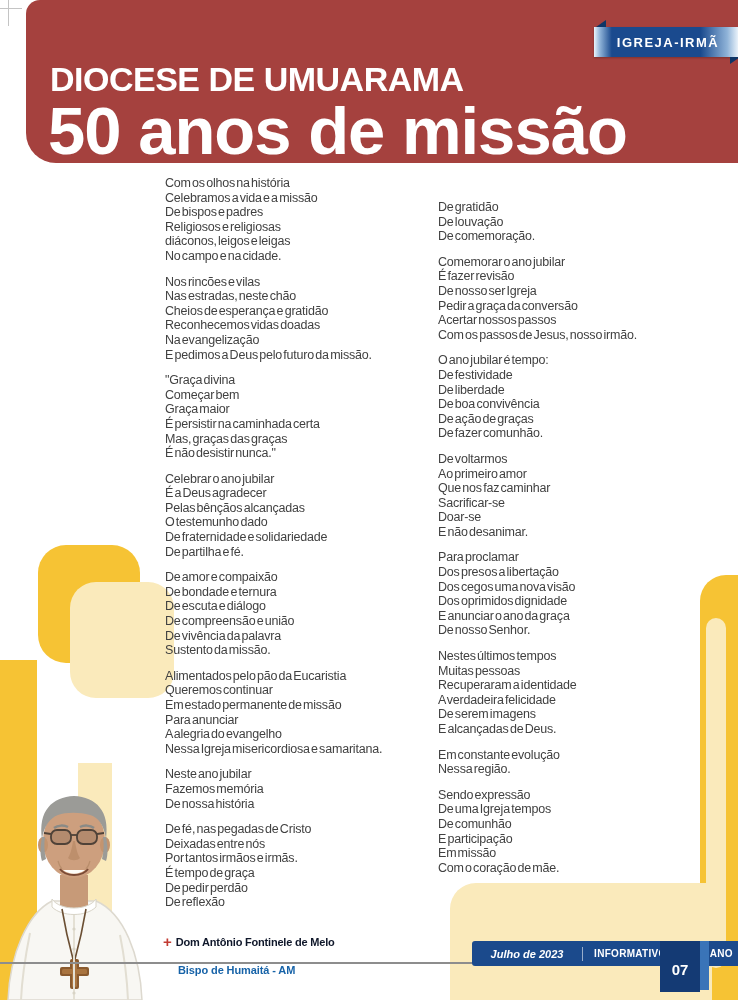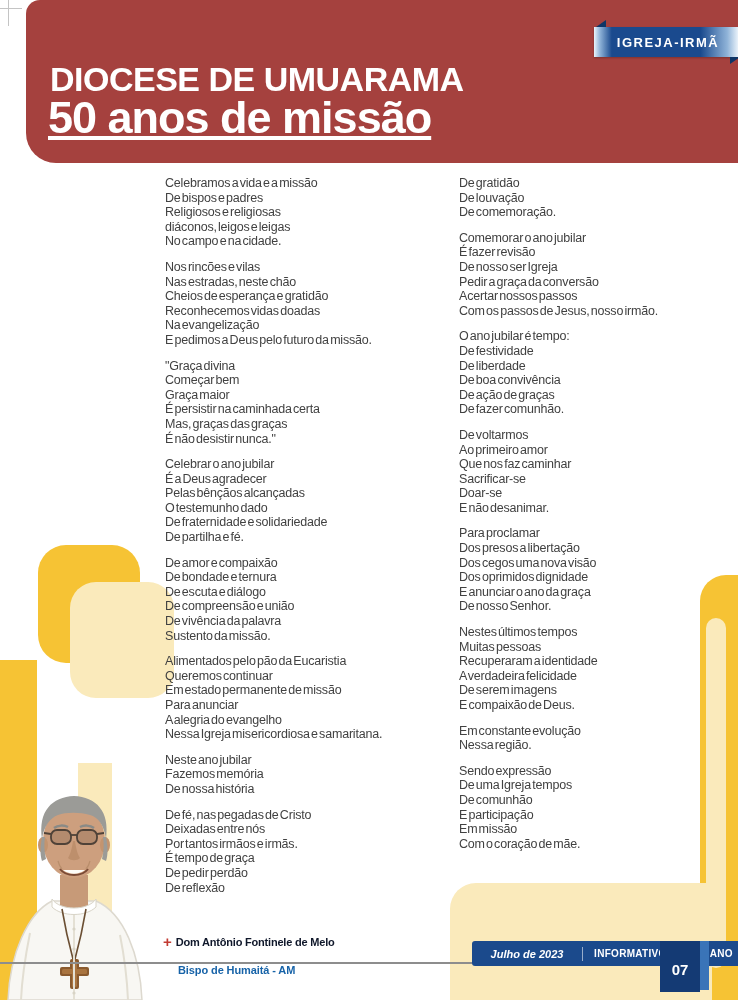--- a/index.html
+++ b/index.html
@@ -23,23 +23,22 @@
     background:#A5413E;
     border-radius:14px 0 0 30px;
   }
   .title-small {
     position:absolute; left:24px; top:60px;
     color:#ffffff; font-size:34px; font-weight:bold; letter-spacing:-0.5px;
     white-space:nowrap;
   }
   .title-big {
     position:absolute; left:22px; top:92px;
-    color:#ffffff; font-size:45px; font-weight:bold; letter-spacing:-1px;
+    color:#ffffff; font-size:67px; font-weight:bold; letter-spacing:-1px;
     white-space:nowrap;
-    text-decoration:underline;
   }
   .badge {
     position:absolute; left:568px; top:27px; width:148px; height:30px;
     background:linear-gradient(90deg,#eaf4fb 0%,#8fb3d8 4%,#1A4A8E 12%,#1A4A8E 72%,#8fb3d8 90%,#f2f8fd 98%);
     display:flex; align-items:center; justify-content:center;
     color:#ffffff; font-size:13px; font-weight:bold; letter-spacing:1.5px;
     box-shadow:0 1px 2px rgba(0,0,0,0.25);
   }
   .badge::before {
     content:""; position:absolute; left:2px; top:-7px;
@@ -59,21 +58,21 @@
   .cream-strip-right  { left:706px; top:618px; width:20px; height:350px; background:#FAEABB; border-radius:11px; }
   .cream-block-bottom { left:450px; top:883px; width:262px; height:117px; background:#FAEABB; border-radius:26px 0 0 0; }
 
   
   .poem-col {
     position:absolute; top:176px;
     color:#414141; font-size:12.5px; line-height:14.6px;
     letter-spacing:-0.2px; word-spacing:-2px; white-space:nowrap;
   }
   .poem-col.left  { left:165px; width:258px; }
-  .poem-col.right { left:459px; width:260px; }
+  .poem-col.right { left:438px; width:260px;margin-top:24px; }
   .stanza { margin-bottom:11px; }
 
   
   .photo { position:absolute; left:0; top:763px; width:148px; height:237px; }
 
   
   .attribution { position:absolute; left:163px; top:934px; }
   .attr-row { display:flex; align-items:flex-start; }
   .attr-cross { color:#C23B33; font-weight:bold; font-size:15px; line-height:16px; margin-right:4px; }
   .attr-name { color:#0f172a; font-weight:bold; font-size:11px; line-height:16px; letter-spacing:-0.2px; }
@@ -114,20 +113,21 @@
 
   <div class="shape yellow-square-left"></div>
   <div class="shape cream-square-left"></div>
   <div class="shape yellow-bar-left"></div>
   <div class="shape yellow-col-right"></div>
   <div class="shape cream-strip-right"></div>
   <div class="shape cream-block-bottom"></div>
 
   <div class="poem-col left">
       <div class="stanza">
+        <div class="line">Com os olhos na história</div>
         <div class="line">Celebramos a vida e a missão</div>
         <div class="line">De bispos e padres</div>
         <div class="line">Religiosos e religiosas</div>
         <div class="line">diáconos, leigos e leigas</div>
         <div class="line">No campo e na cidade.</div>
       </div>
       <div class="stanza">
         <div class="line">Nos rincões e vilas</div>
         <div class="line">Nas estradas, neste chão</div>
         <div class="line">Cheios de esperança e gratidão</div>
@@ -218,21 +218,21 @@
         <div class="line">Dos oprimidos dignidade</div>
         <div class="line">E anunciar o ano da graça</div>
         <div class="line">De nosso Senhor.</div>
       </div>
       <div class="stanza">
         <div class="line">Nestes últimos tempos</div>
         <div class="line">Muitas pessoas</div>
         <div class="line">Recuperaram a identidade</div>
         <div class="line">A verdadeira felicidade</div>
         <div class="line">De serem imagens</div>
-        <div class="line">E compaixão de Deus.</div>
+        <div class="line">E alcançadas de Deus.</div>
       </div>
       <div class="stanza">
         <div class="line">Em constante evolução</div>
         <div class="line">Nessa região.</div>
       </div>
       <div class="stanza">
         <div class="line">Sendo expressão</div>
         <div class="line">De uma Igreja tempos</div>
         <div class="line">De comunhão</div>
         <div class="line">E participação</div>

